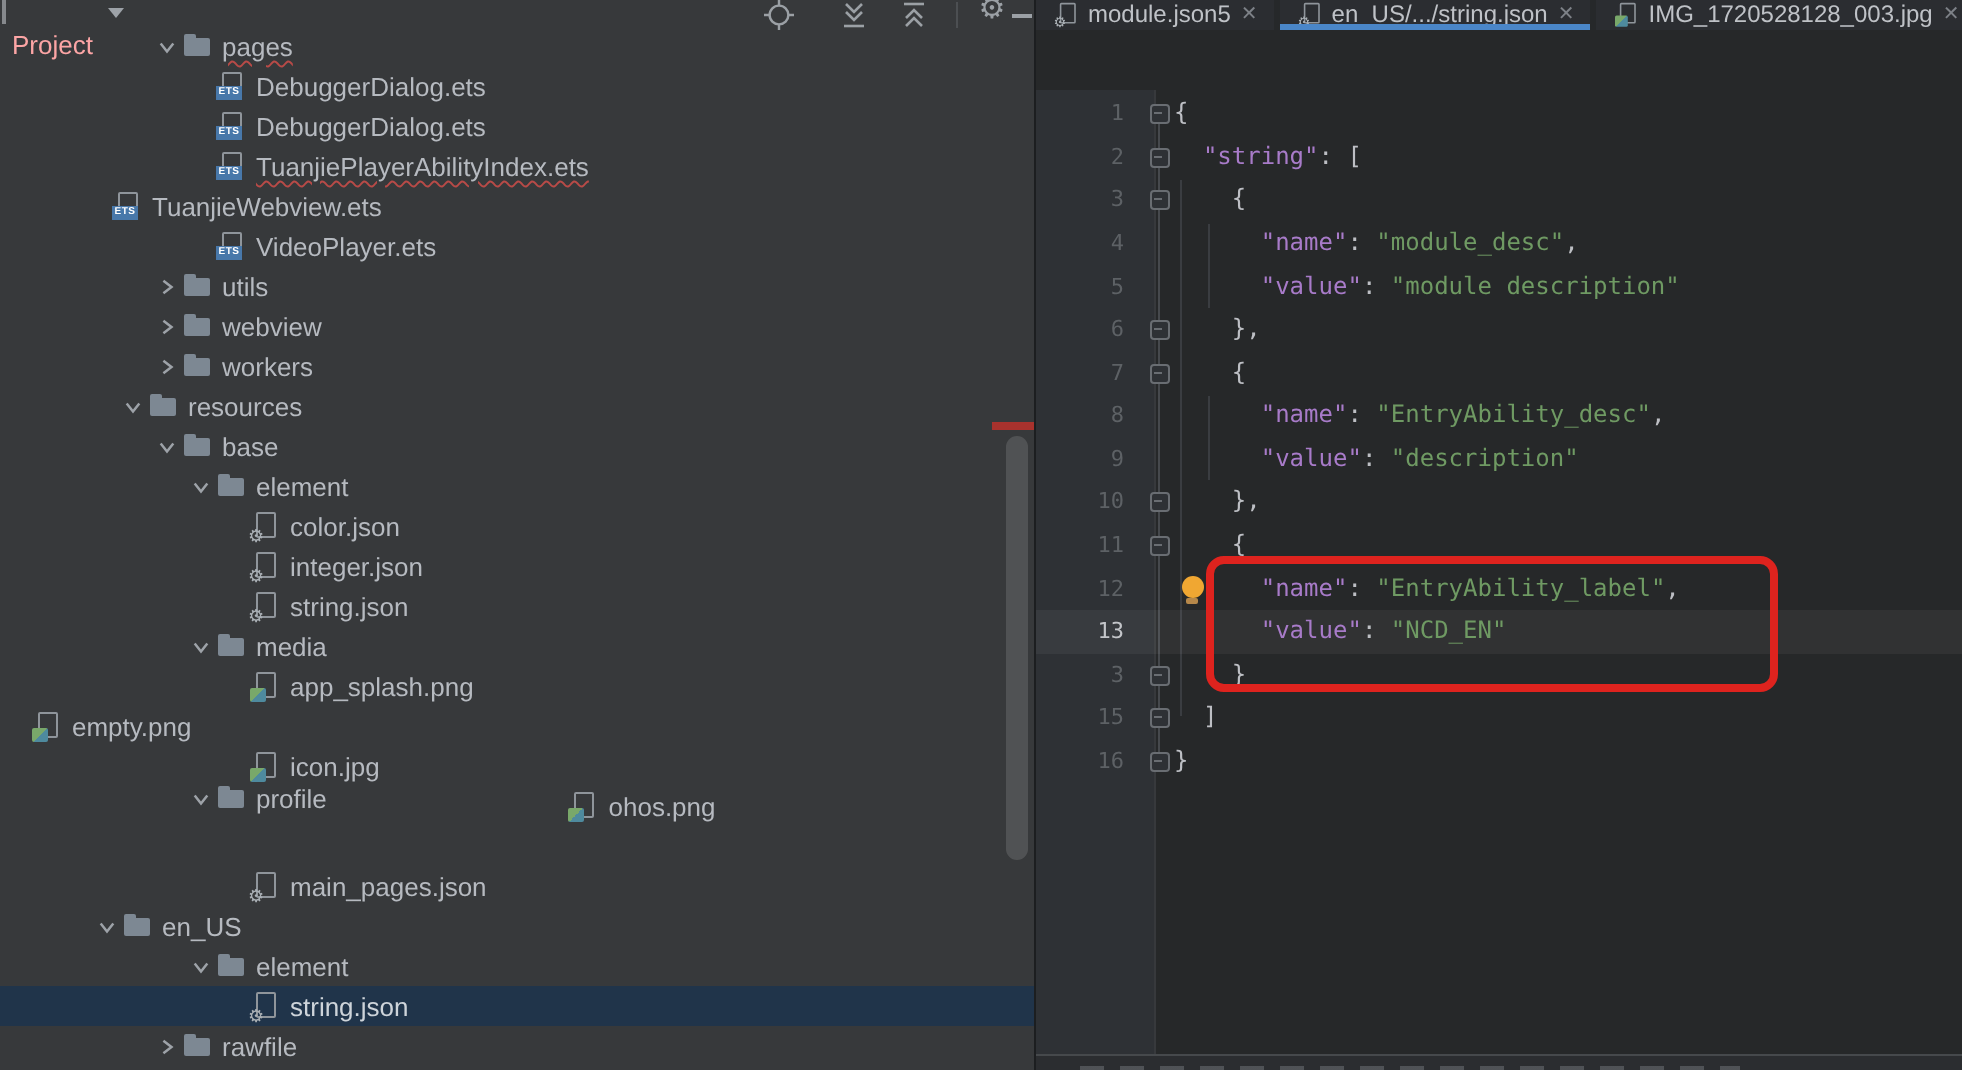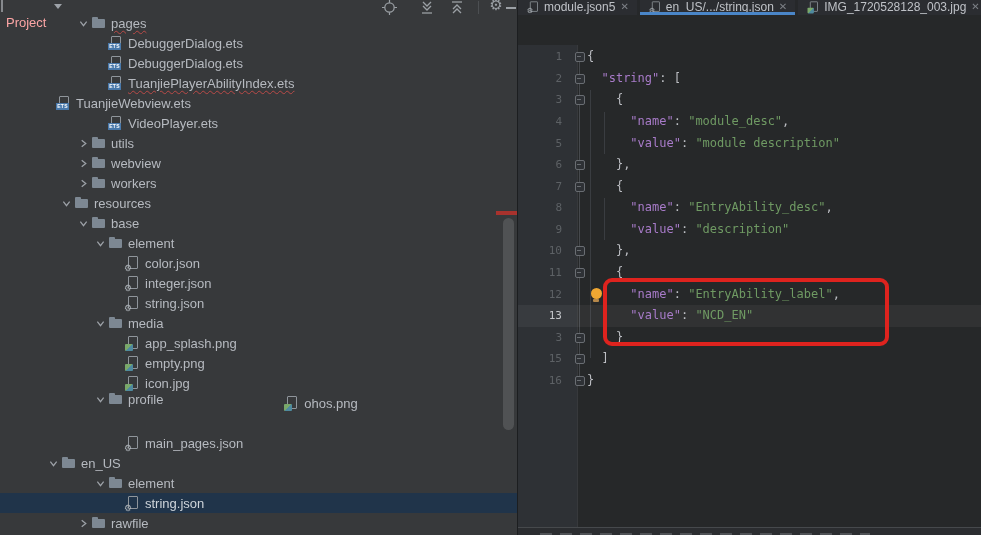--- a/index.html
+++ b/index.html
@@ -287,21 +287,21 @@
           <div class="row-inner" style="padding-left: 109px;">
             <span class="chev-spacer"></span>
             <span class="ticon image-file-icon">
               <i class="doc-body"></i>
               <i class="img-badge"></i>
             </span>
             <span class="tlabel">app_splash.png</span>
           </div>
         </div>
         <div class="tree-row" style="top: 353px;">
-          <div class="row-inner" style="padding-left: 109px; text-align: right;">
+          <div class="row-inner" style=" text-align: right;">
             <span class="chev-spacer"></span>
             <span class="ticon image-file-icon">
               <i class="doc-body"></i>
               <i class="img-badge"></i>
             </span>
             <span class="tlabel">empty.png</span>
           </div>
         </div>
         <div class="tree-row" style="top: 373px;">
           <div class="row-inner" style="padding-left: 109px;">

